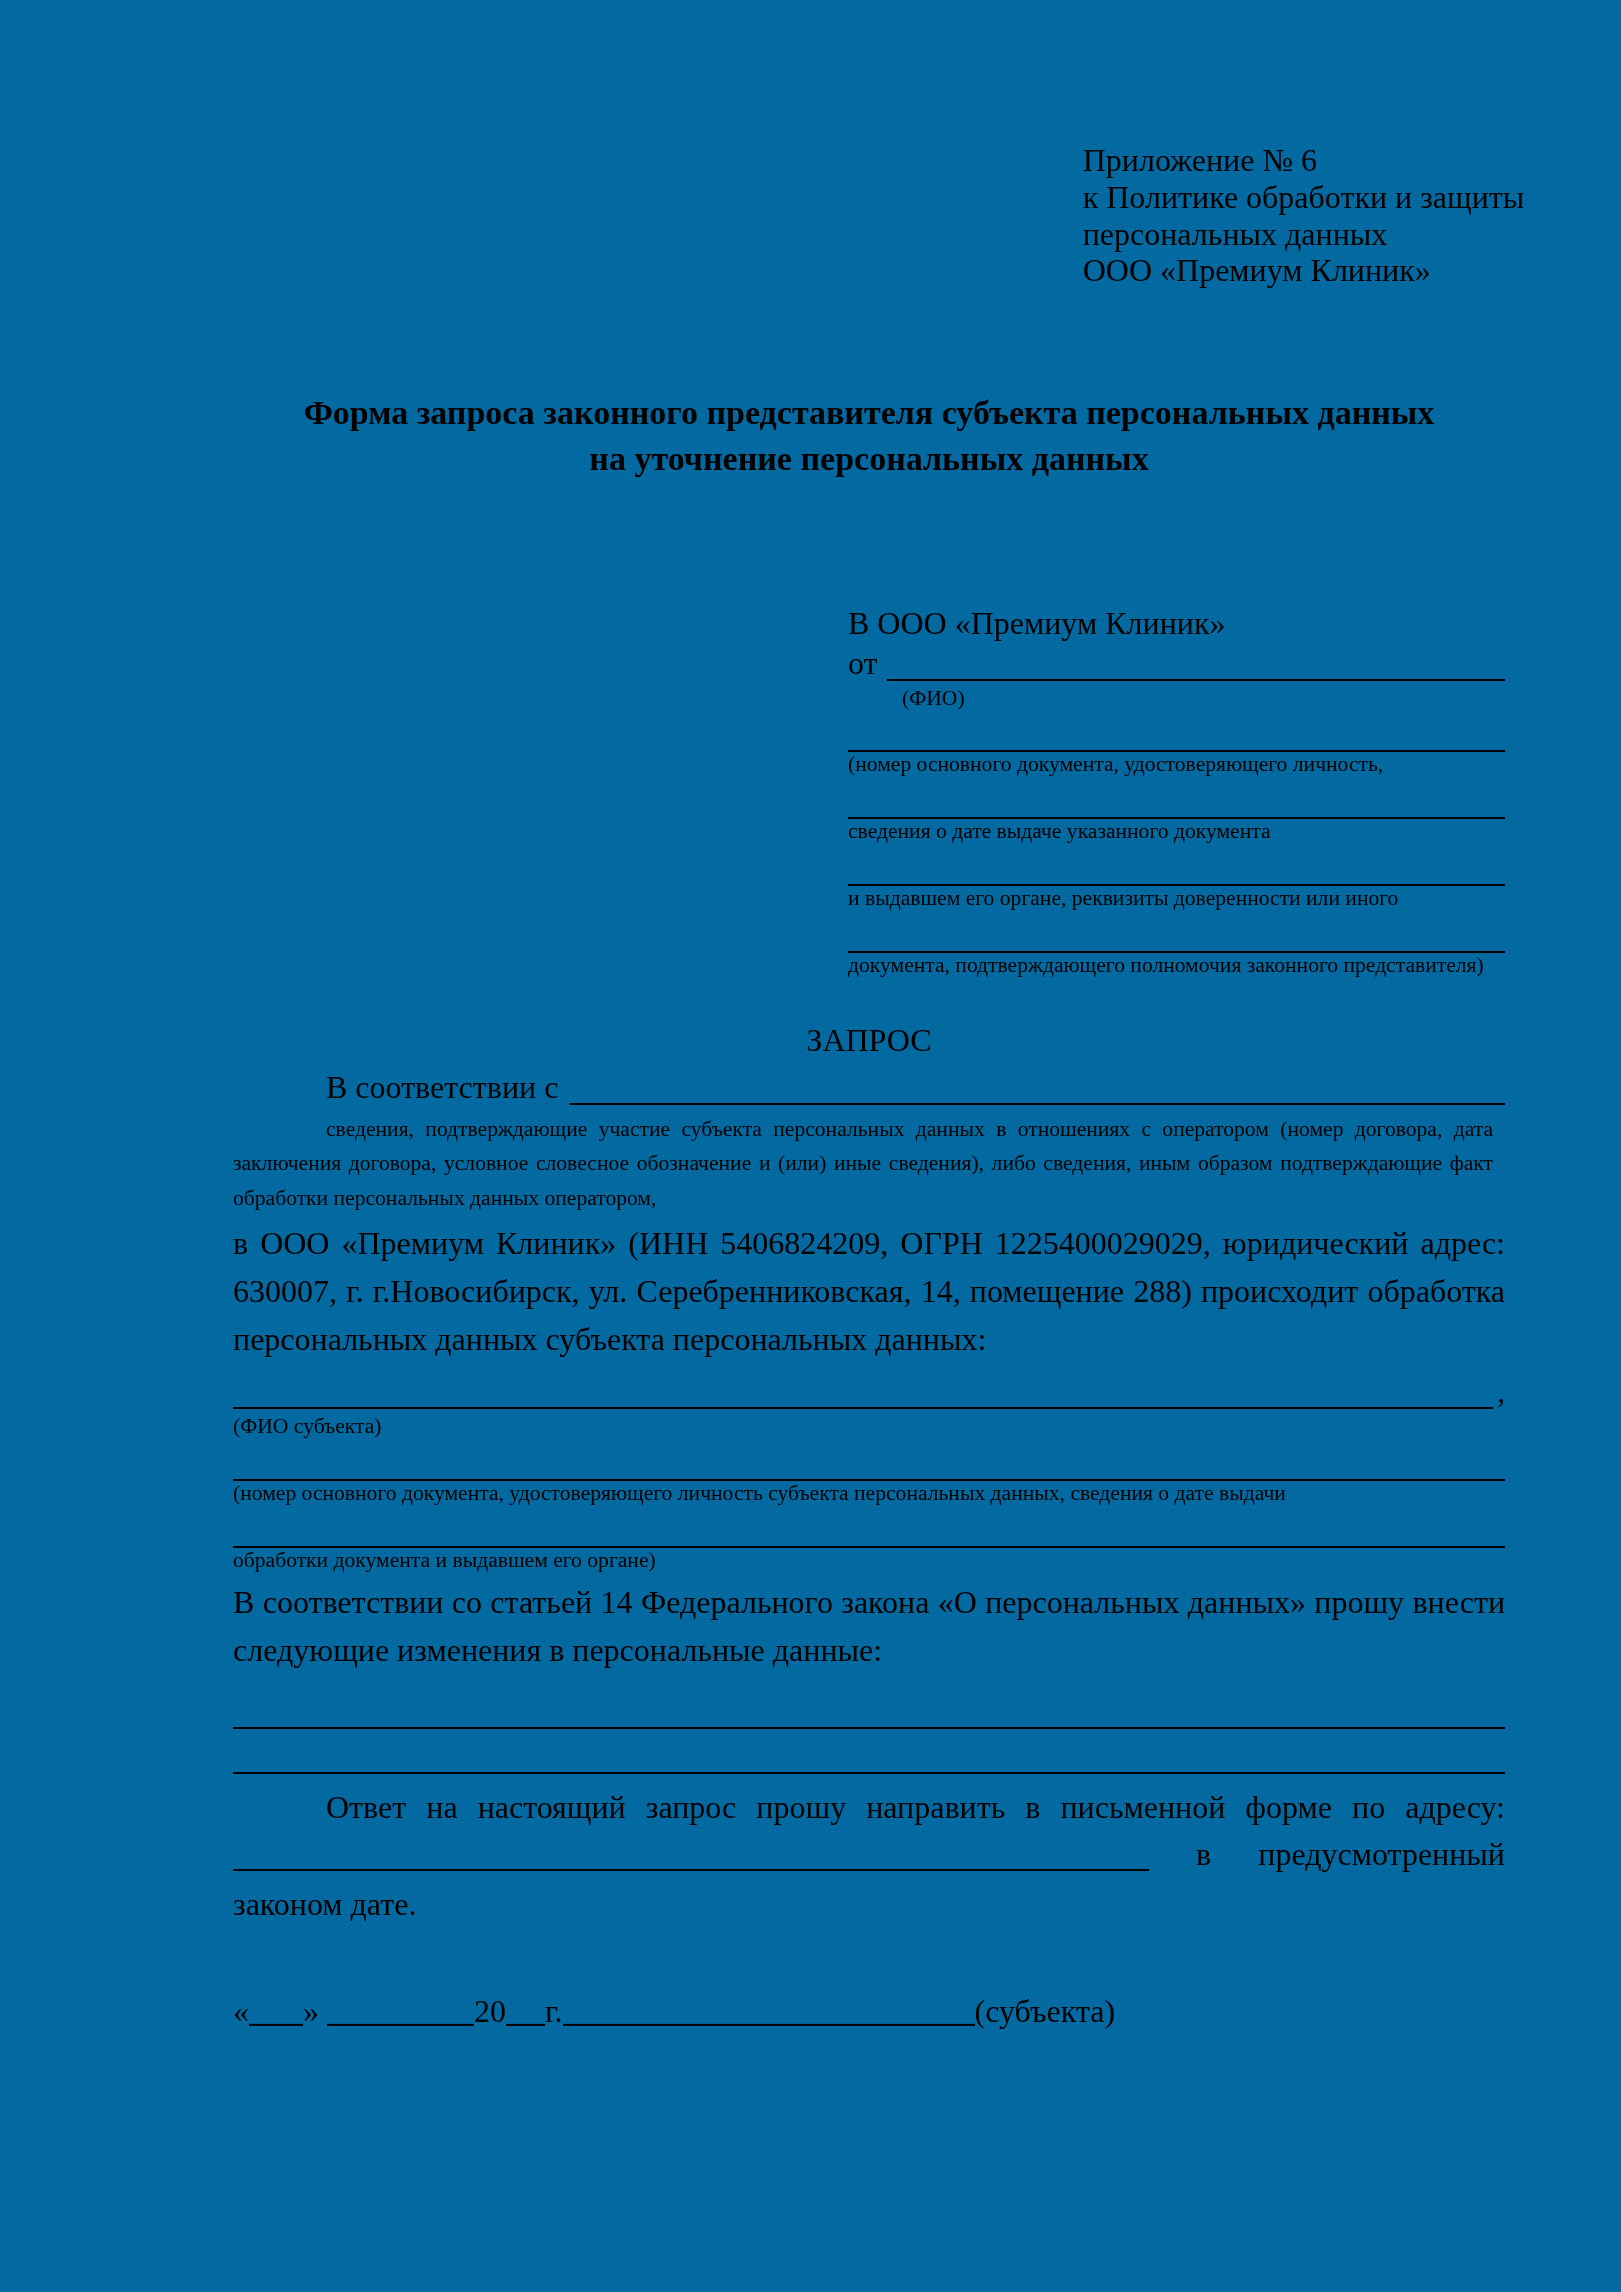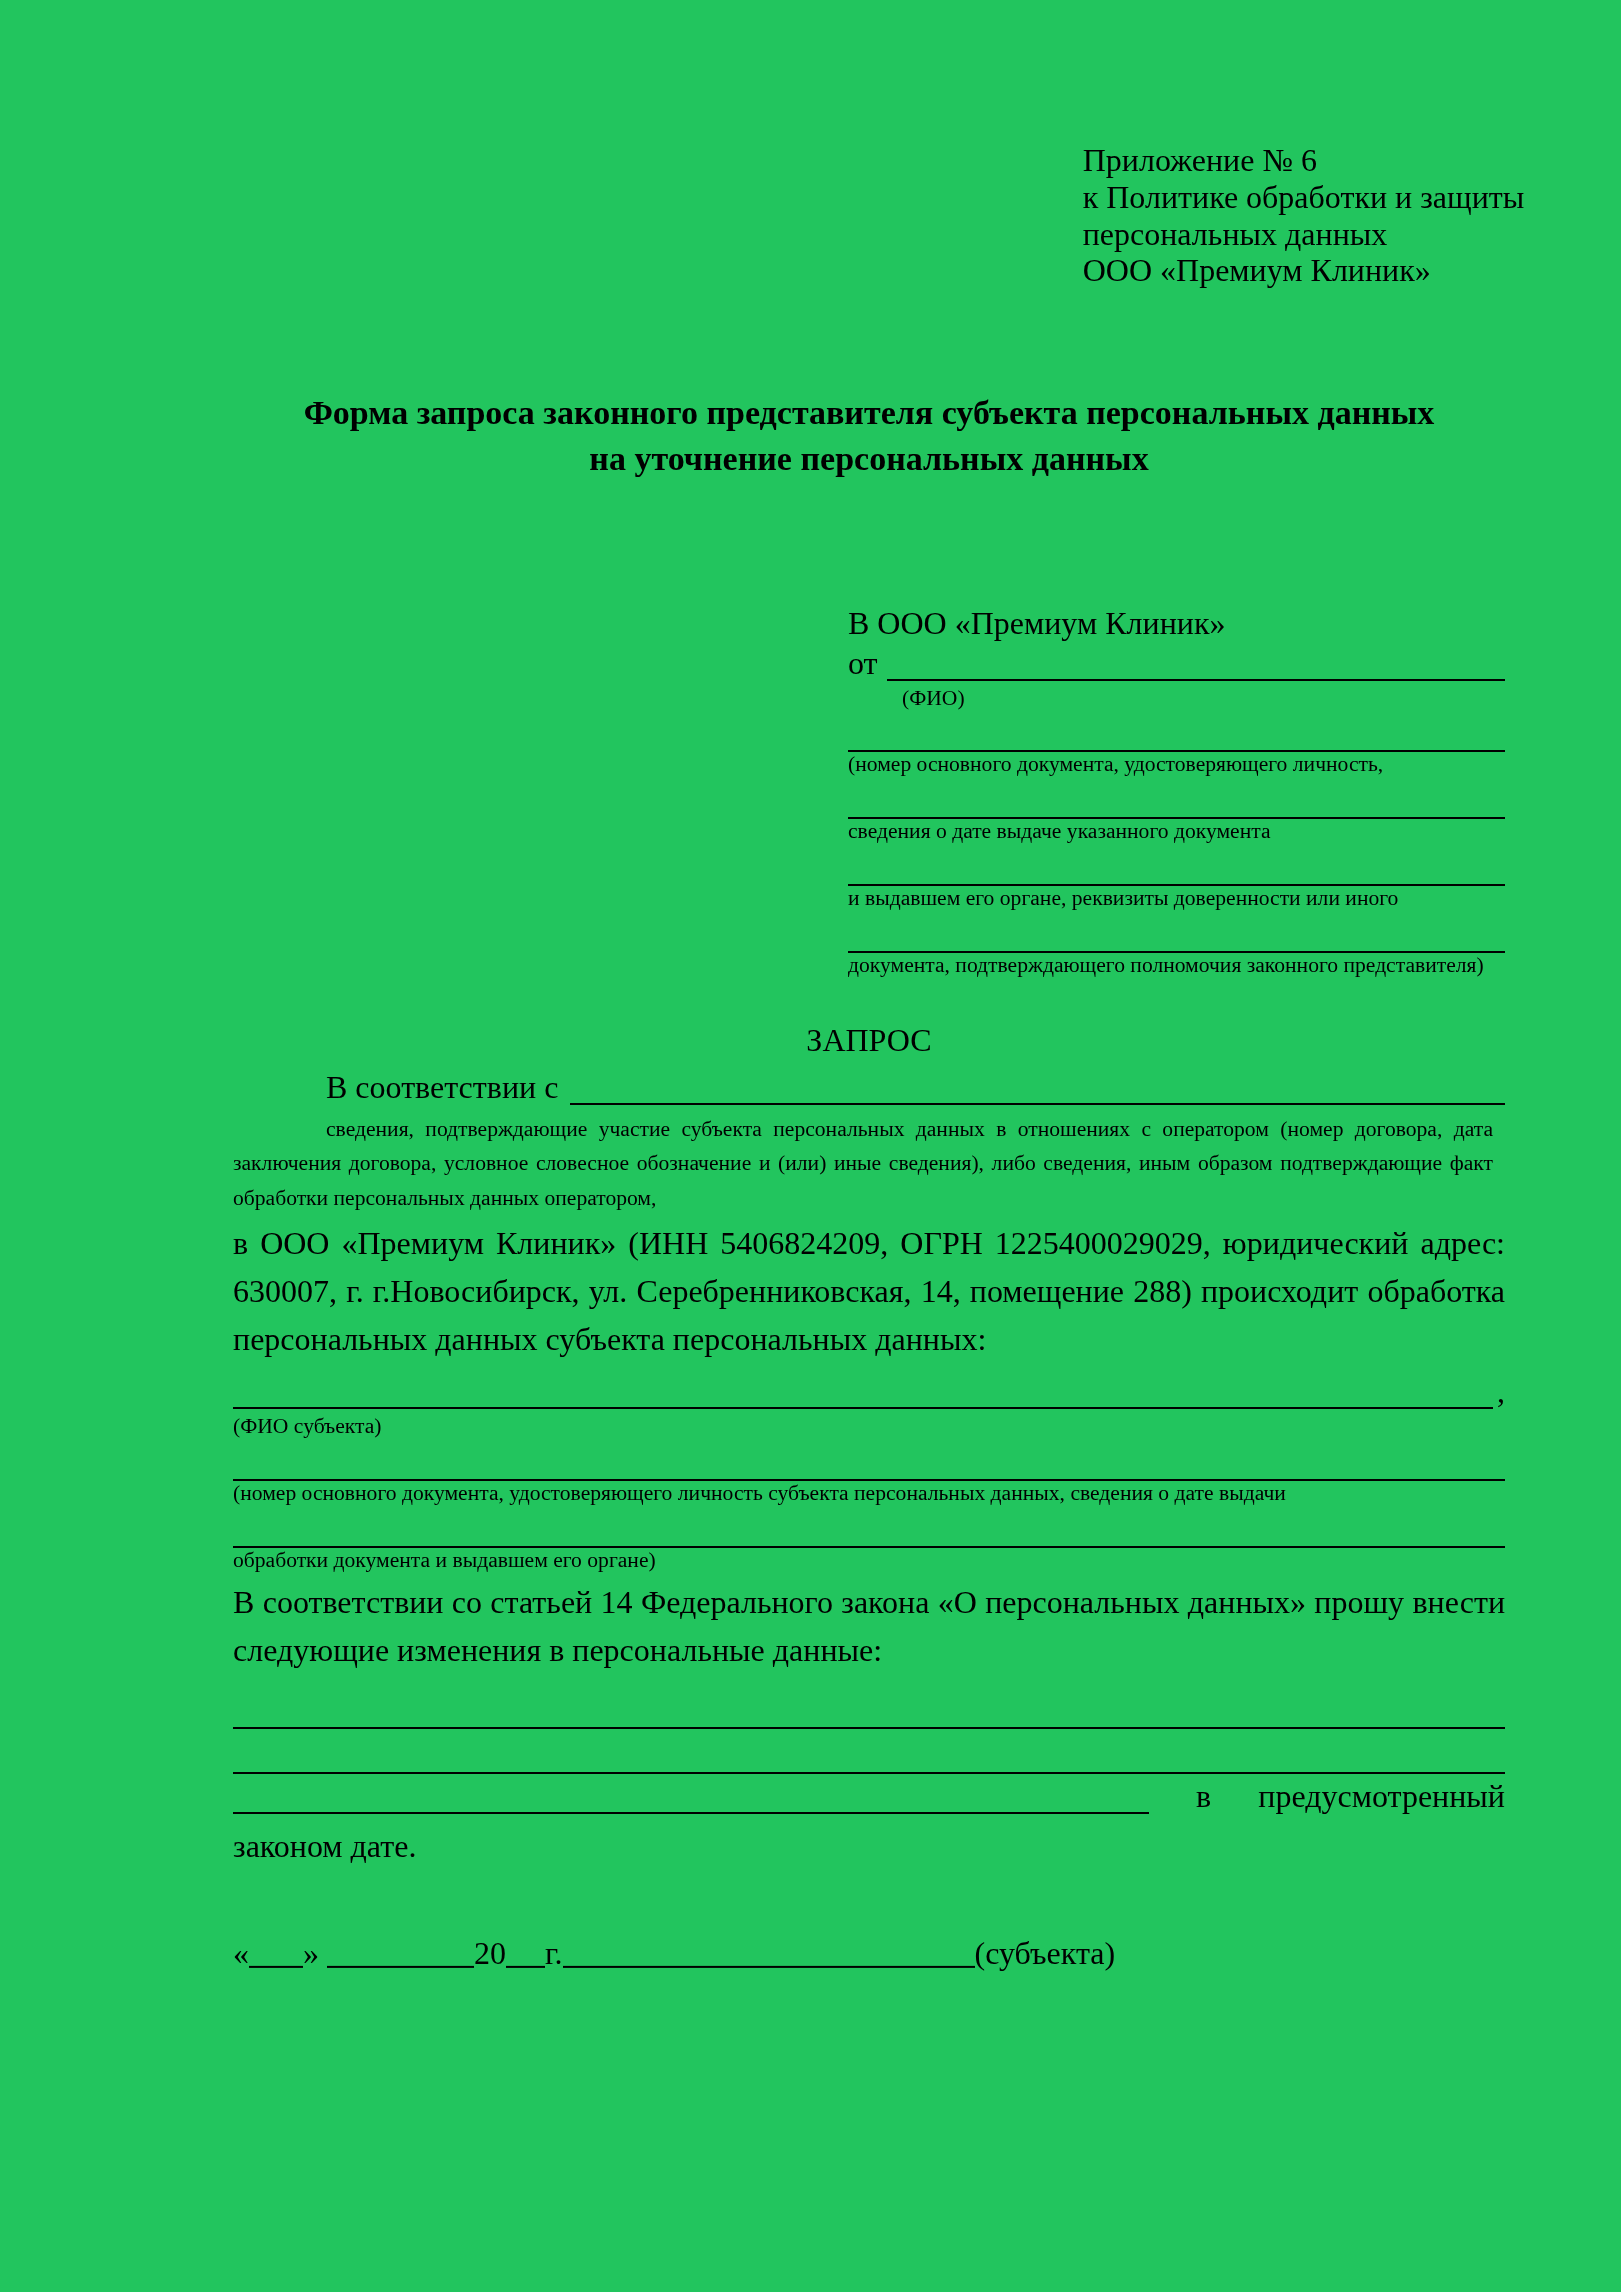--- a/index.html
+++ b/index.html
@@ -1,19 +1,19 @@
 <!DOCTYPE html>
 <html><head>
 <meta charset="utf-8">
 <style>
   html,body{margin:0;padding:0;background:#6b6b6b;}
   .page{
     position:relative;
     width:1621px;height:2293px;
-    background:#22c55e;color:#000000;
+    background:#0369a1;color:#000000;
     box-sizing:border-box;
     padding:142px 116px 0 233px;
     font-family:"Liberation Serif","DejaVu Serif",serif;
     font-size:32px;line-height:1.4;
     overflow:hidden;
   }
   
   .header-block{margin-left:66.8%;line-height:1.15;white-space:nowrap;}
   
   .title{margin:101px 0 0 0;text-align:center;font-weight:bold;font-size:34px;line-height:1.35;}
@@ -108,20 +108,21 @@
   <div class="caption">(номер основного документа, удостоверяющего личность субъекта персональных данных, сведения о дате выдачи</div>
 
   <div class="field-line-wide"></div>
   <div class="caption">обработки документа и выдавшем его органе)</div>
 
   <p class="body-par">В соответствии со статьей 14 Федерального закона «О персональных данных» прошу внести следующие изменения в персональные данные:</p>
 
   <div class="blank-line first"></div>
   <div class="blank-line"></div>
 
+  <p class="answer-prefix">Ответ на настоящий запрос прошу направить в письменной форме по адресу:</p>
   <div class="answer-row">
     <span class="address-line"></span>
     <span>в</span>
     <span>предусмотренный</span>
   </div>
   <p class="answer-suffix">законом дате.</p>
 
   <div class="footer-row">
     <div class="date-group">
       <span>«</span><span class="u u-day"></span><span>»</span>

